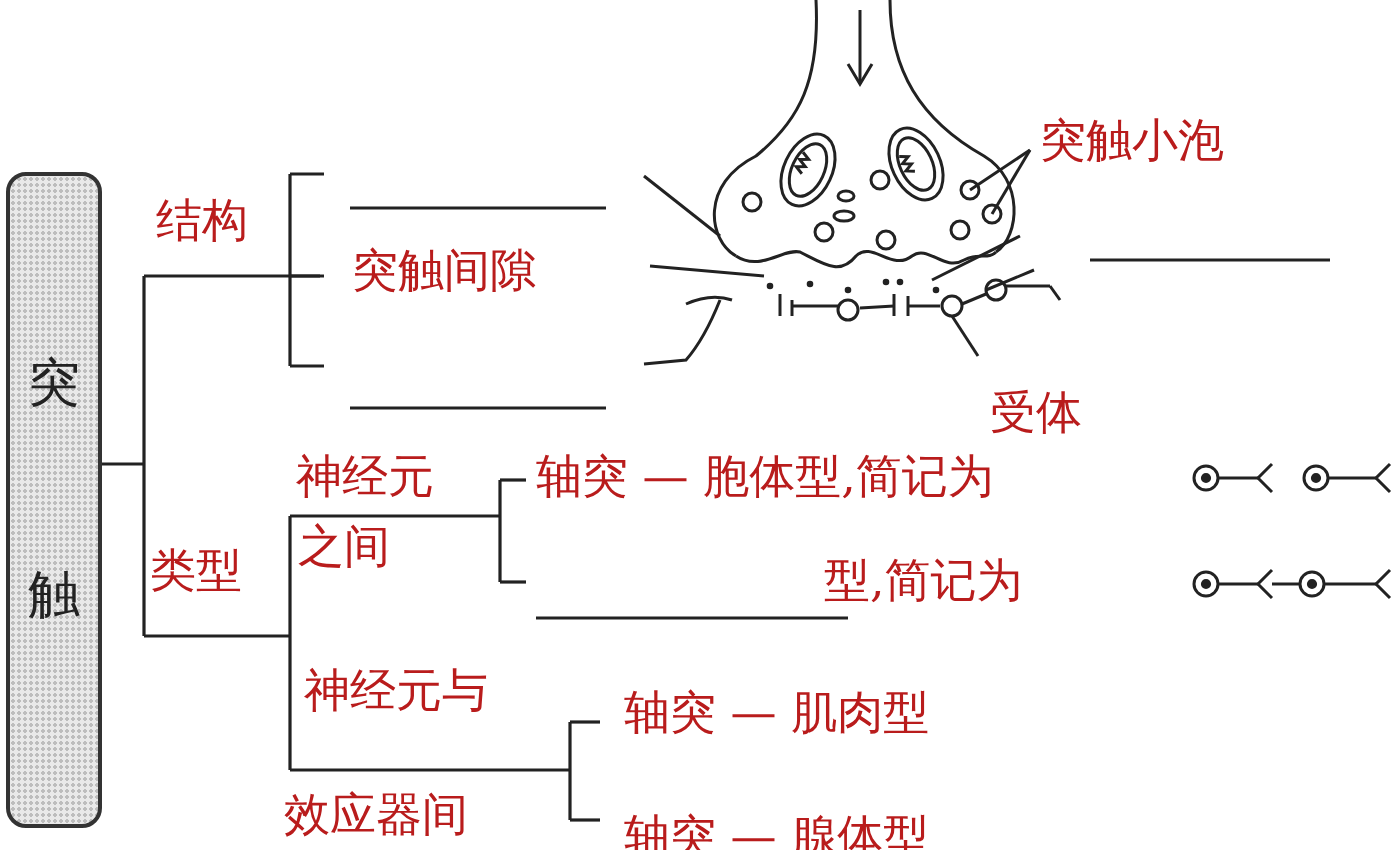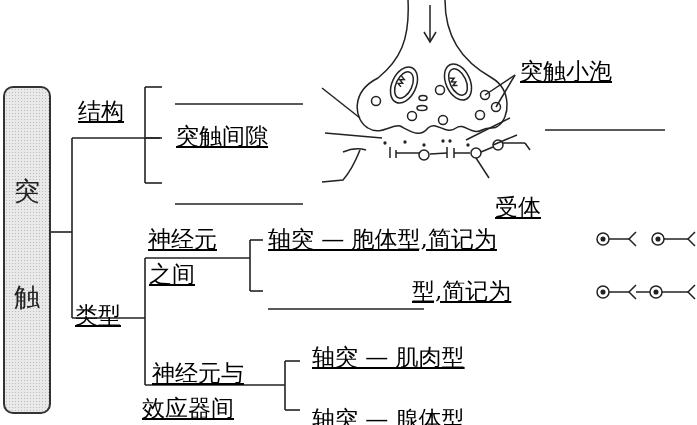--- a/index.html
+++ b/index.html
@@ -1,18 +1,18 @@
 <!DOCTYPE html>
 <html><head>
 <meta charset="utf-8">
 <style>
   html, body { margin:0; padding:0; background:#ffffff; }
   body { width:697px; height:425px; position:relative; overflow:hidden;
          font-family:"DejaVu Serif","Liberation Serif",serif; color:#222; }
-  .txt { position:absolute; font-size:23px; line-height:1; white-space:nowrap; color:#000000;text-decoration:underline; }
+  .txt { position:absolute; font-size:23px; line-height:1; white-space:nowrap; color:#b91c1c; }
   .title-box { position:absolute; left:3px; top:86px; width:48px; height:328px;
     border:2px solid #333; border-radius:10px; box-sizing:border-box;
     background-color:#e9e9e9;
     background-image: radial-gradient(#bdbdbd 0.8px, transparent 0.9px);
     background-size:3px 3px; }
   .title-char { position:absolute; left:0; width:100%; text-align:center; font-size:26px; }
   svg.lines { position:absolute; left:0; top:0; }
 </style>
 </head>
 <body>
@@ -115,21 +115,21 @@
     <circle cx="450" cy="141" r="0.9" fill="#222"></circle>
     <circle cx="468" cy="145" r="0.9" fill="#222"></circle>
 
     <line x1="545" y1="130" x2="665" y2="130"></line>
   </g>
 </svg>
 
 <span class="txt" style="left:520px;top:60px">突触小泡</span>
 <span class="txt" style="left:495px;top:196px">受体</span>
 
-<span class="txt" style="left:75px;top:304px">类型</span>
+<span class="txt" style="left:75px;top:275px">类型</span>
 
 <span class="txt" style="left:148px;top:228px">神经元</span>
 <span class="txt" style="left:149px;top:263px">之间</span>
 <span class="txt" style="left:268px;top:228px">轴突 — 胞体型,简记为</span>
 <span class="txt" style="left:412px;top:280px">型,简记为</span>
 
 <svg class="lines" width="697" height="425">
   <g stroke="#222" stroke-width="1.5" fill="none">
 
     <circle cx="603" cy="239" r="6"></circle>
@@ -146,16 +146,16 @@
     <line x1="609" y1="292" x2="630" y2="292"></line>
     <path d="M636 285 L629 292 L636 299"></path>
     <line x1="636" y1="292" x2="650" y2="292"></line>
     <circle cx="656" cy="292" r="6"></circle>
       <circle cx="656" cy="292" r="1.8" fill="#222"></circle>
     <line x1="662" y1="292" x2="688" y2="292"></line>
     <path d="M695 285 L688 292 L695 299"></path>
   </g>
 </svg>
 
-<span class="txt" style="left:152px;top:362px">神经元与</span>
+<span class="txt" style="left:152px;top:335px">神经元与</span>
 <span class="txt" style="left:142px;top:397px">效应器间</span>
 <span class="txt" style="left:312px;top:346px">轴突 — 肌肉型</span>
 <span class="txt" style="left:312px;top:408px">轴突 — 腺体型</span>
 
 </body></html>

